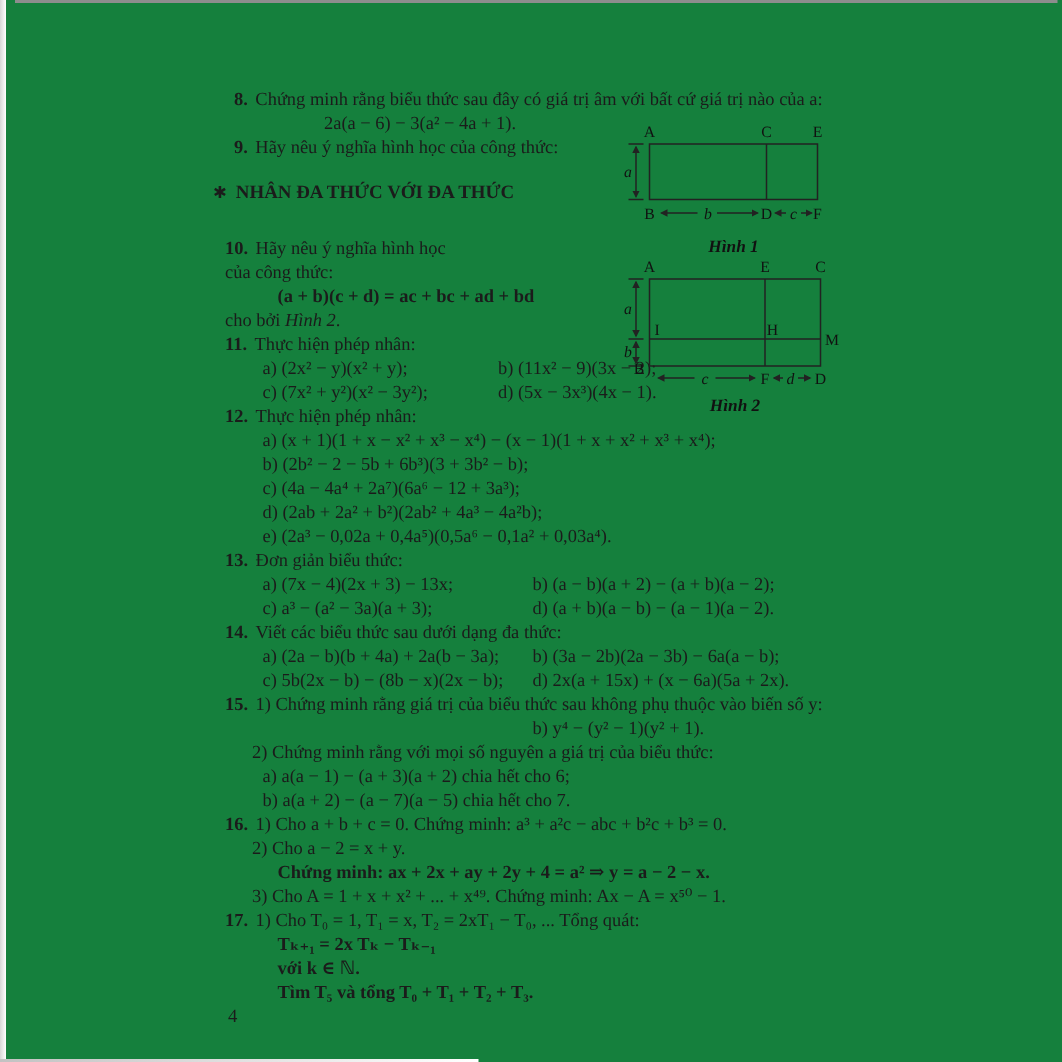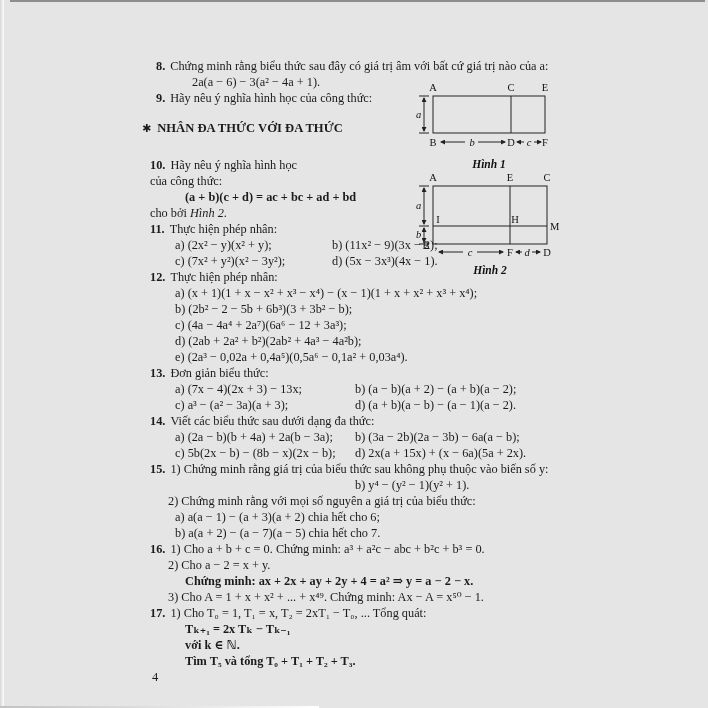--- a/index.html
+++ b/index.html
@@ -4,39 +4,39 @@
 <style>
   html,body{margin:0;padding:0;}
   body{
     width:708px;height:708px;
     background:#ffffff;
     font-family:"Liberation Serif","DejaVu Serif","DejaVu Sans",serif;
     color:#1b1b1b;
     position:relative;
     overflow:hidden;
   }
-  .page{position:absolute;inset:0;background:#e5e5e5;}
+  .page{position:absolute;inset:0;background:#15803d;}
   .edge-top{position:absolute;top:0;left:10px;right:3px;height:2px;background:#8d8d8d;}
   .edge-left{position:absolute;left:0;top:0;bottom:0;width:4px;background:linear-gradient(to right,#d6d6d6,#ffffff);}
   .edge-bottom{position:absolute;bottom:0;left:0;width:45%;height:2px;background:linear-gradient(to right,#c2c2c2,#ffffff);}
 
   .content{
     position:absolute;left:150px;top:58px;width:440px;
     font-size:12.3px;line-height:16px;
     white-space:nowrap;
   }
   .ln{position:relative;height:16px;}
   .b{font-weight:bold;margin-right:5px;}
   .it{font-style:italic;}
   .n1{margin-left:6px;}
   .i18{margin-left:18px;}
   .i25{margin-left:25px;}
   .i28{margin-left:28px;}
   .i35{margin-left:35px;font-weight:bold;}
-  .i50{margin-left:42px;}
+  .i50{margin-left:66px;}
   .c2{position:absolute;top:0;}
   .c2a{left:157px;}
   .c2b{left:180px;}
   .hdr{margin:14px 0 21px -8px;font-weight:bold;font-size:12.6px;}
   .hdr .star{margin-right:6px;font-size:11px;}
 
   .fig{position:absolute;}
   .fig1{left:415px;top:78px;}
   .fig2{left:415px;top:172px;}
   .fig rect,.fig line{fill:none;stroke:#222;stroke-width:1;}

